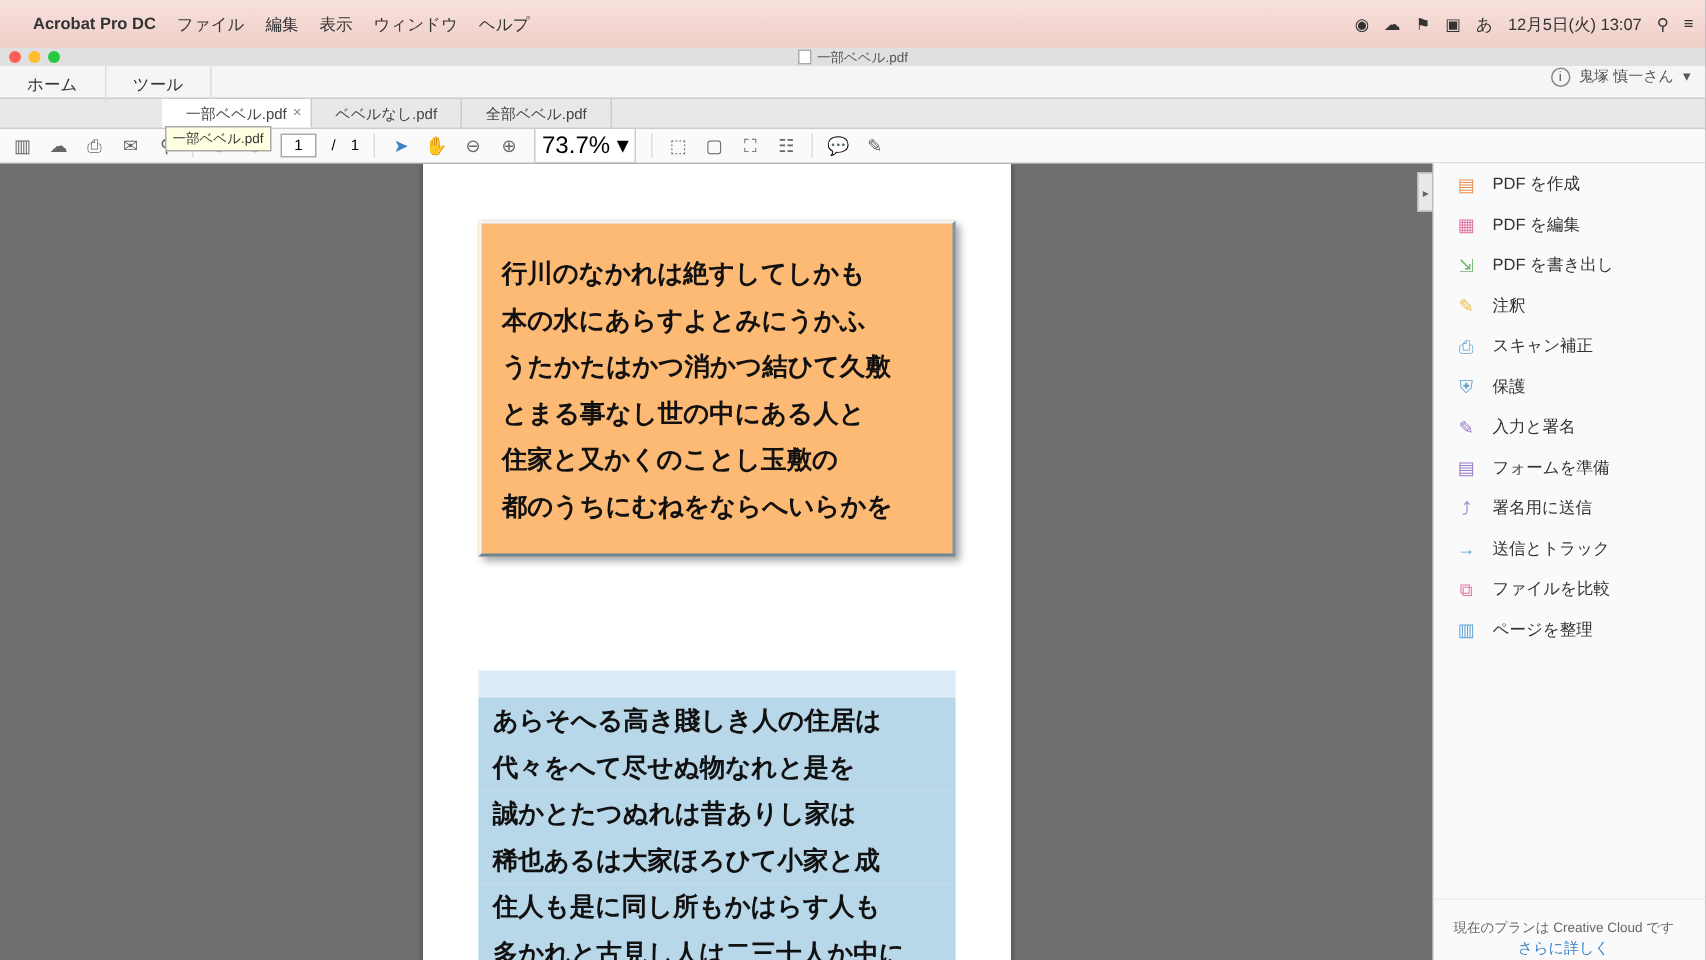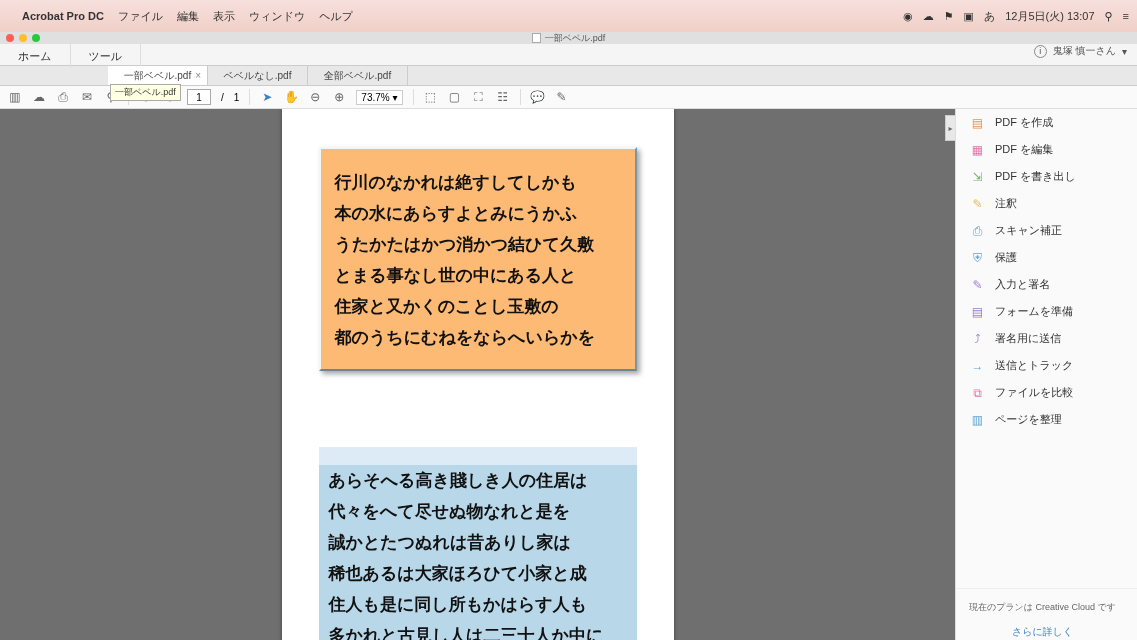--- a/index.html
+++ b/index.html
@@ -29,37 +29,37 @@
 .ftab { width: 100px; display: flex; align-items: center; justify-content: center; border-right: 1px solid #ccc; position: relative; color: #444; }
 .ftab.active { background: #fff; }
 .ftab .close { position: absolute; right: 6px; font-size: 10px; color: #888; }
 .tooltip { position: absolute; top: 18px; left: 2px; background: #ffffe1; border: 1px solid #aaa; font-size: 9px; padding: 1px 4px; color: #333; z-index: 10; }
 
 .toolbar { height: 23px; background: #fafafa; border-bottom: 1px solid #ddd; display: flex; align-items: center; padding: 0 8px; gap: 10px; font-size: 10px; }
 .tgroup { display: flex; align-items: center; gap: 10px; }
 .ticon { width: 14px; height: 14px; display: flex; align-items: center; justify-content: center; color: #666; font-size: 12px; }
 .sep { width: 1px; height: 16px; background: #ddd; }
 .pagebox { width: 24px; height: 16px; border: 1px solid #aaa; background: #fff; text-align: center; font-size: 10px; }
-.zoom-sel { border: 1px solid #ccc; font-size: 10px; padding: 1px 4px; background: #fff; }
+.zoom-sel { border: 1px solid #ccc; font-size: 16px; padding: 1px 4px; background: #fff; }
 
 .main { display: flex; height: 544px; }
 .doc-area { flex: 1; background: #6f6f6f; display: flex; justify-content: center; overflow: hidden; position: relative; }
 .page { width: 392px; background: #fff; box-shadow: 0 0 4px rgba(0,0,0,0.4); padding: 38px 18px; }
 
 .bevel-box { width: 318px; background: #fdba74; margin: 0 auto 76px auto; padding: 18px 14px 16px 14px; border: 2px solid; border-top-color: #f0f6fa; border-left-color: #f0f6fa; border-right-color: #7a94a8; border-bottom-color: #6a8498; box-shadow: 3px 3px 5px rgba(0,0,0,0.35); font-size: 17px; font-weight: 700; line-height: 31px; color: #111; }
 
 .flat-box { width: 318px; background: #dcebf5; margin: 0 auto; padding: 18px 0 16px 0; font-size: 17px; font-weight: 700; line-height: 31px; color: #111; }
 .flat-box .sel { background: #b8d7e8; padding: 0 10px; display: block; }
 
 .rpanel { width: 182px; background: #fafafa; border-left: 1px solid #ddd; display: flex; flex-direction: column; }
 .rsearch { margin: 11px 12px; height: 20px; border: 1px solid #ccc; border-radius: 3px; font-size: 10px; padding: 0 6px; color: #999; display: flex; align-items: center; background: #fff; }
 .ritem { display: flex; align-items: center; gap: 10px; padding: 6px 14px; font-size: 11px; color: #333; cursor: pointer; }
 .ricon { width: 15px; height: 15px; display: flex; align-items: center; justify-content: center; font-size: 12px; }
 .rfoot { margin-top: auto; padding: 12px 8px 14px 0; text-align: center; font-size: 9px; color: #666; border-top: 1px solid #eee; }
-.rfoot .link { color: #3b82c4; margin-top: 11px; display: block; font-size: 10px; }
+.rfoot .link { color: #3b82c4; margin-top: 0; display: block; font-size: 10px; }
 
 .collapse-arrow { position: absolute; right: 0; top: 6px; width: 10px; height: 26px; background: #e8e8e8; border: 1px solid #ccc; border-right: none; display: flex; align-items: center; justify-content: center; font-size: 8px; color: #666; }
 </style>
 </head>
 <body>
 
 <div class="menubar">
   <div class="left">
     <span class="apple"></span>
     <span class="appname">Acrobat Pro DC</span>

